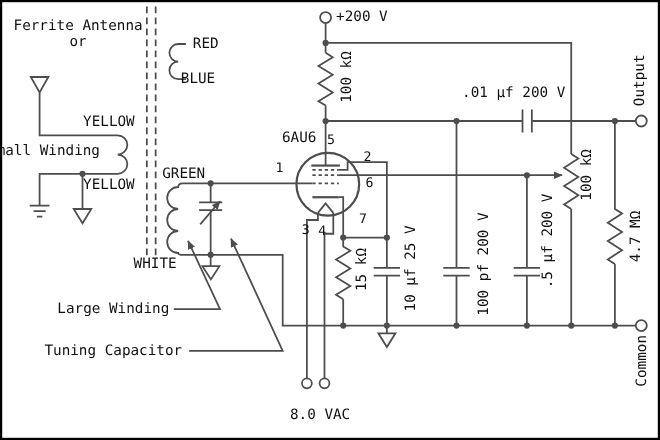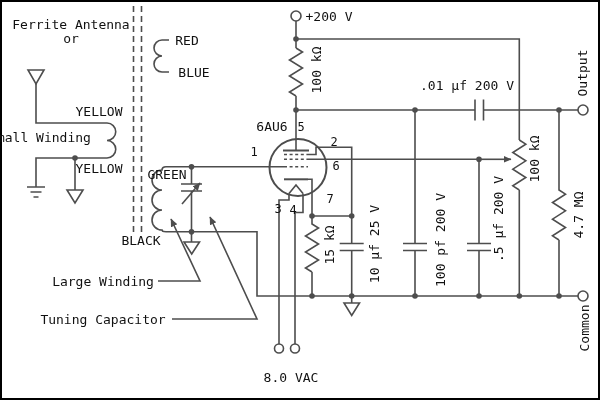--- a/index.html
+++ b/index.html
@@ -164,26 +164,26 @@
         <circle cx="479" cy="296" r="2.8"></circle>
       <circle cx="519.3" cy="296" r="2.8"></circle>
         <circle cx="559" cy="296" r="2.8"></circle>
     </g>
   </svg>
 
   <div class="lbl" style="left:71px;top:24px">Ferrite Antenna</div>
   <div class="lbl" style="left:71px;top:38px">or</div>
 
   <div class="lbl" style="left:187px;top:40px">RED</div>
-  <div class="lbl" style="left:194px;top:72px">BLUE</div>
+  <div class="lbl" style="left:180px;top:72px">BLUE</div>
   <div class="lbl" style="left:99px;top:111px">YELLOW</div>
   <div class="lbl" style="left:40px;top:137px">Small Winding</div>
   <div class="lbl" style="left:99px;top:168px">YELLOW</div>
-  <div class="lbl" style="left:167px;top:174px">GREEN</div>
-  <div class="lbl" style="left:141px;top:240px">BLACK</div>
+  <div class="lbl" style="left:167px;top:158px">GREEN</div>
+  <div class="lbl" style="left:141px;top:240px">WHITE</div>
   <div class="lbl" style="left:103px;top:319px">Tuning Capacitor</div>
   <div class="lbl" style="left:103px;top:281px">Large Winding</div>
 
   <div class="lbl" style="left:272px;top:126px">6AU6</div>
   <div class="lbl sm" style="left:254px;top:152px">1</div>
   <div class="lbl sm" style="left:334px;top:142px">2</div>
   <div class="lbl sm" style="left:278px;top:209px">3</div>
   <div class="lbl sm" style="left:293px;top:210px">4</div>
   <div class="lbl sm" style="left:301px;top:127px">5</div>
   <div class="lbl sm" style="left:336px;top:166px">6</div>

